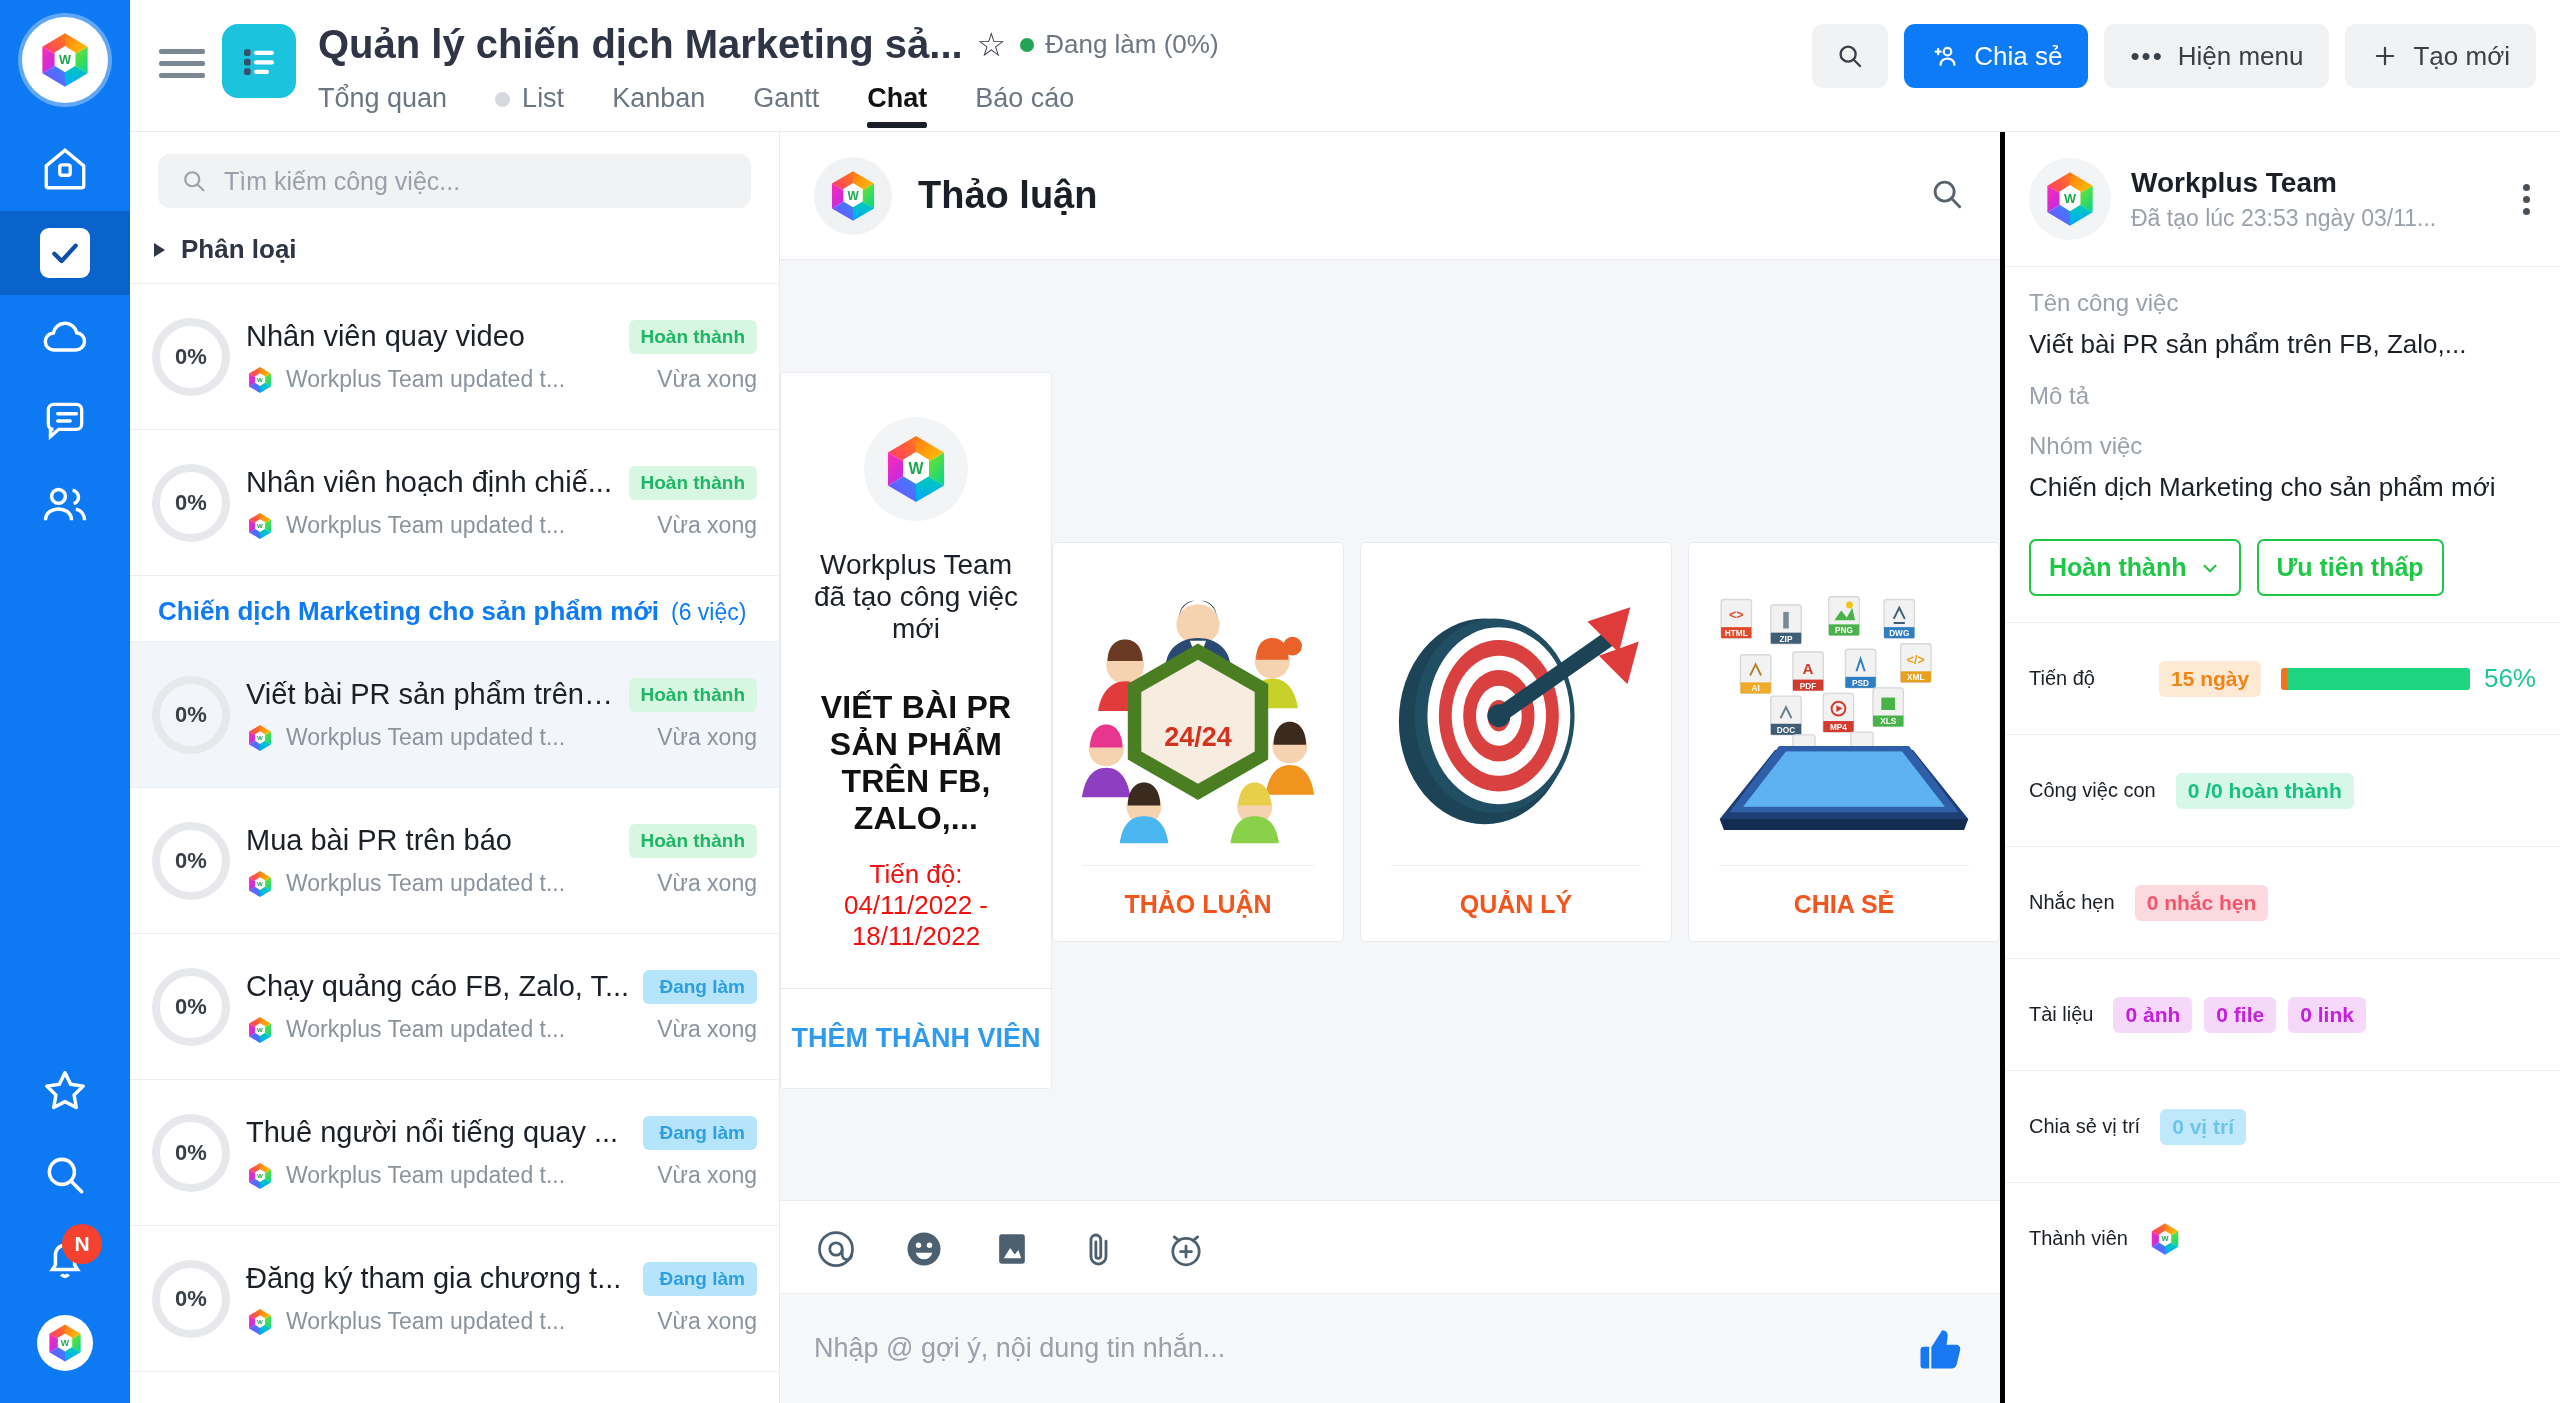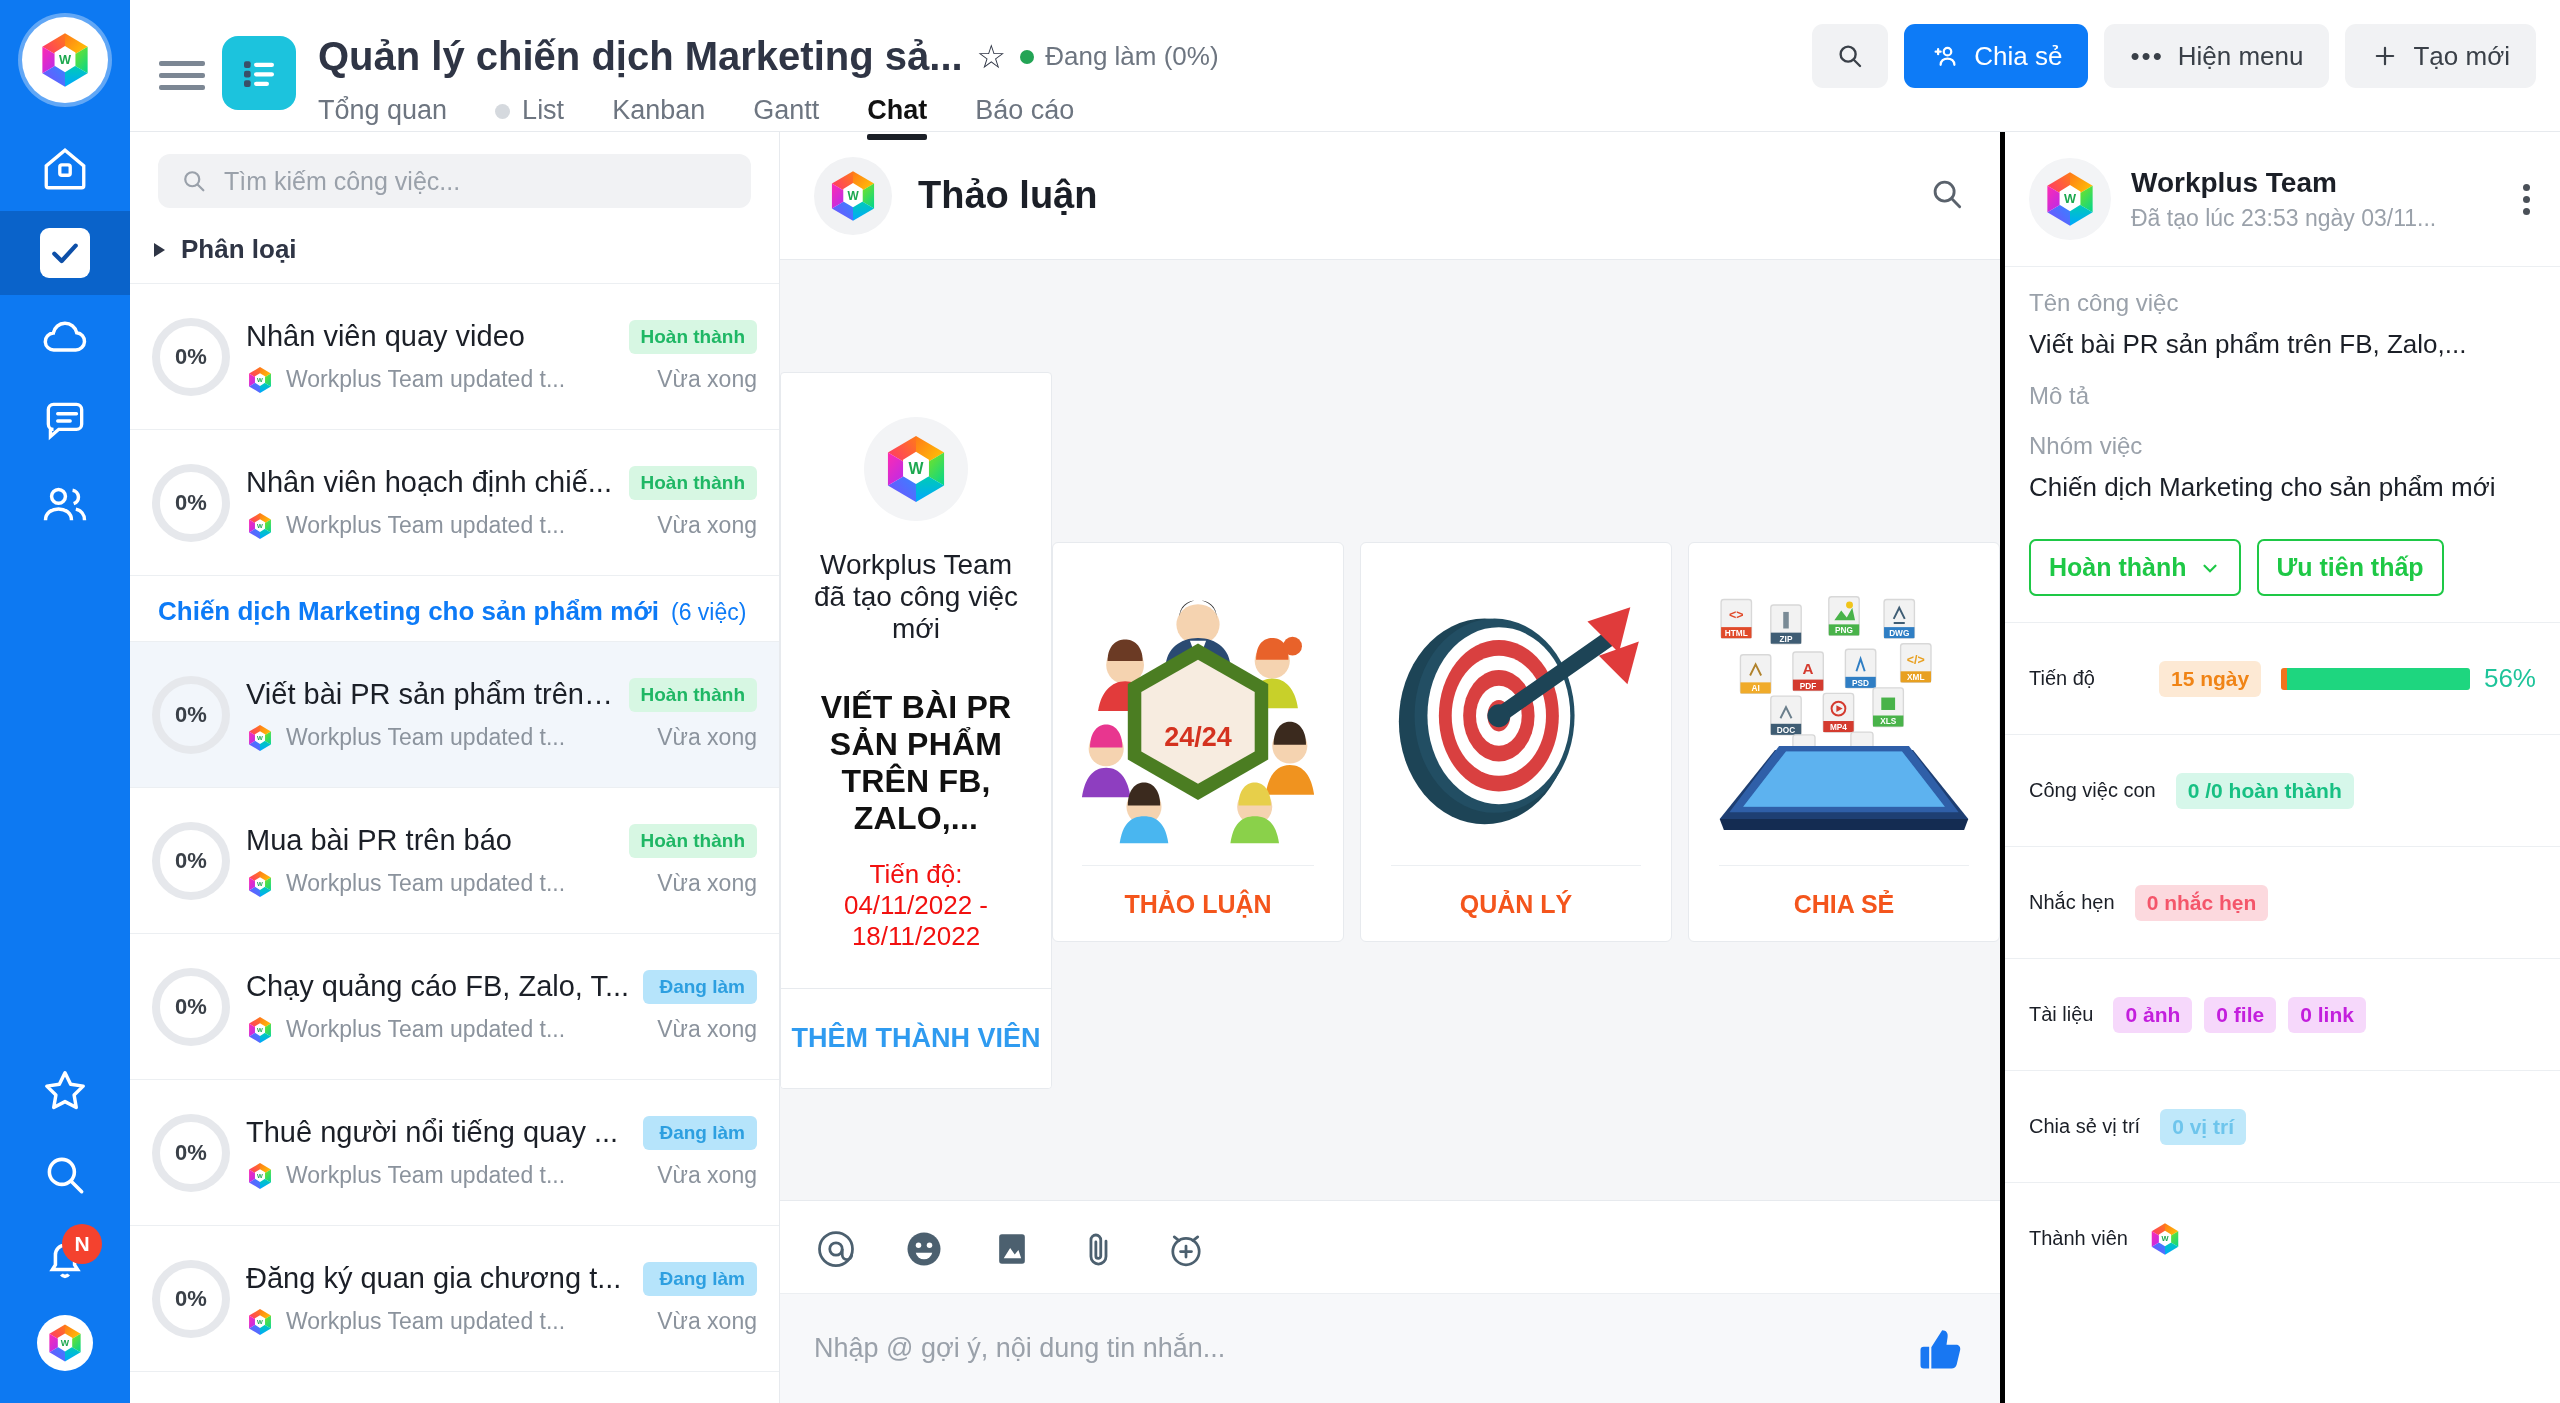--- a/index.html
+++ b/index.html
@@ -48,21 +48,21 @@
 
   
   .hexlogo { display: block; }
 
   
   .main { flex: 1; display: flex; flex-direction: column; min-width: 0; }
 
   
   .topbar {
     height: 131px; background: #fff; display: flex; align-items: flex-start;
-    padding: 16px 22px 0 26px; position: relative; flex: 0 0 131px;
+    padding: 4px 22px 0 26px; position: relative; flex: 0 0 131px;
   }
   .hamburger { width: 52px; margin-top: 38px; cursor: pointer; }
   .hamburger span {
     display: block; height: 5px; background: #7c8794;
     border-radius: 2px; margin: 7px 3px;
   }
   .proj-icon {
     width: 74px; height: 74px; border-radius: 16px; background: #1cc3dd;
     margin: 20px 0 0 14px; flex: 0 0 74px;
     display: flex; align-items: center; justify-content: center;
@@ -578,21 +578,21 @@
                 <div class="tsub">Workplus Team updated t...</div>
                 <div class="ttime">Vừa xong</div>
               </div>
             </div>
           </div>
 
           <div class="trow">
             <div class="ring">0%</div>
             <div class="tbody">
               <div class="tline1">
-                <div class="tname">Đăng ký quan gia chương t...</div>
+                <div class="tname">Đăng ký tham gia chương t...</div>
                 <div class="pill doing">Đang làm</div>
               </div>
               <div class="tline2">
                 <svg class="mini-avatar" viewBox="0 0 100 100">
                     <use href="#wplogo"></use>
                   </svg>
                 <div class="tsub">Workplus Team updated t...</div>
                 <div class="ttime">Vừa xong</div>
               </div>
             </div>

